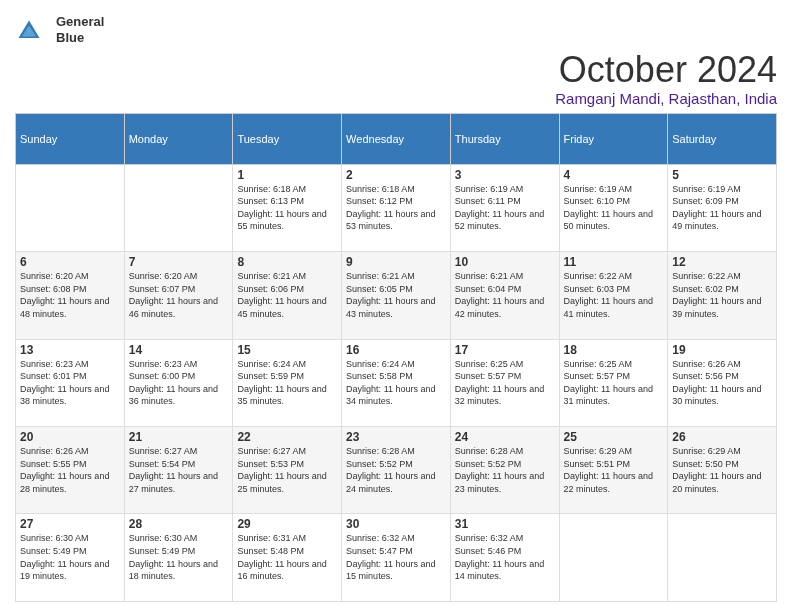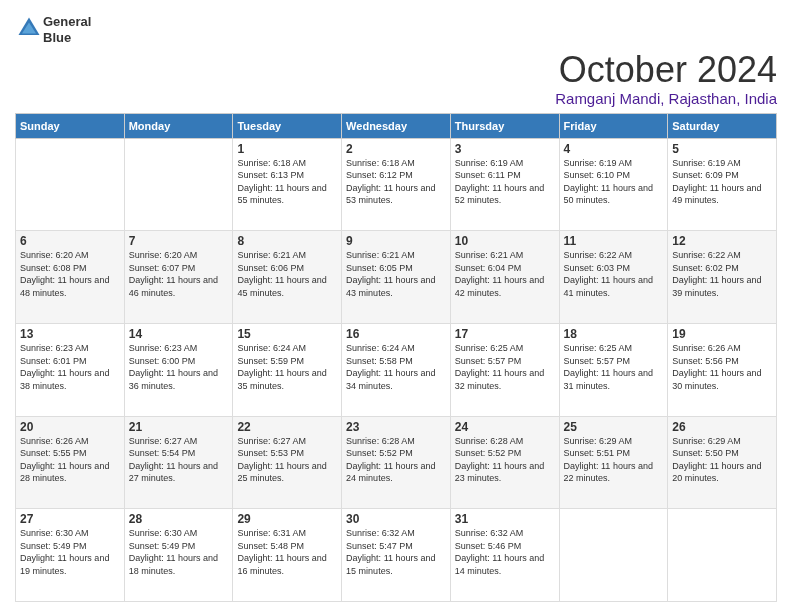--- a/index.html
+++ b/index.html
@@ -18,22 +18,22 @@
       flex-direction: column;
     }
     .header {
       display: flex;
       align-items: flex-start;
       justify-content: space-between;
       margin-bottom: 6px;
     }
     .logo {
       display: flex;
-      align-items: flex-start;
-      gap: 0;
+      align-items: flex-end;
+      gap: 13px;
       margin-top: 4px;
     }
     .logo-text {
       font-size: 13px;
       font-weight: bold;
       line-height: 1.2;
       color: #333;
     }
     .logo-icon {
       width: 28px;
@@ -57,22 +57,22 @@
       flex: 1;
       border: 1px solid #ccc;
       border-collapse: collapse;
       width: 100%;
       table-layout: fixed;
     }
     .calendar th {
       background: #3579b8;
       color: #fff;
       font-size: 11px;
-      font-weight: bold;
-      padding: 6px 4px;
+      font-weight: normal;
+      padding: 19px 4px;
       text-align: left;
       border: 1px solid #ccc;
     }
     .calendar td {
       border: 1px solid #ddd;
       vertical-align: top;
       padding: 3px 4px;
       font-size: 9.5px;
       color: #333;
       height: 82px;

